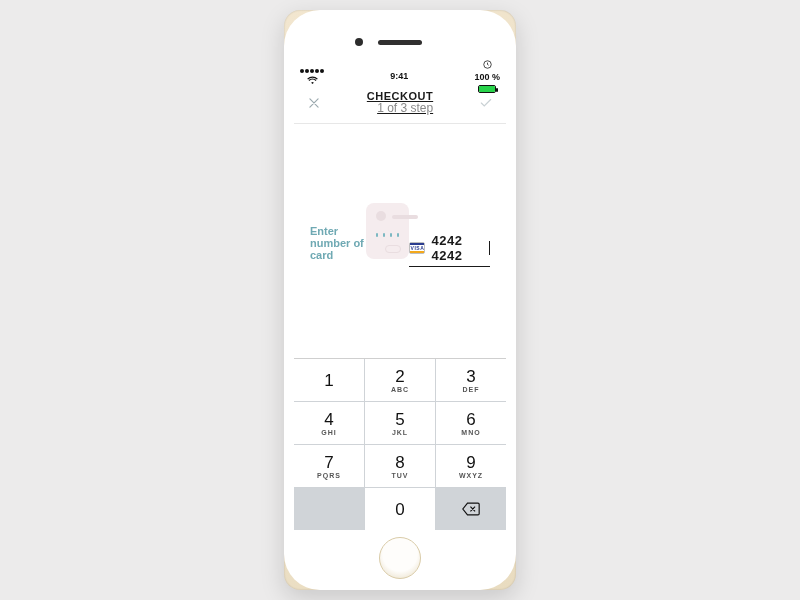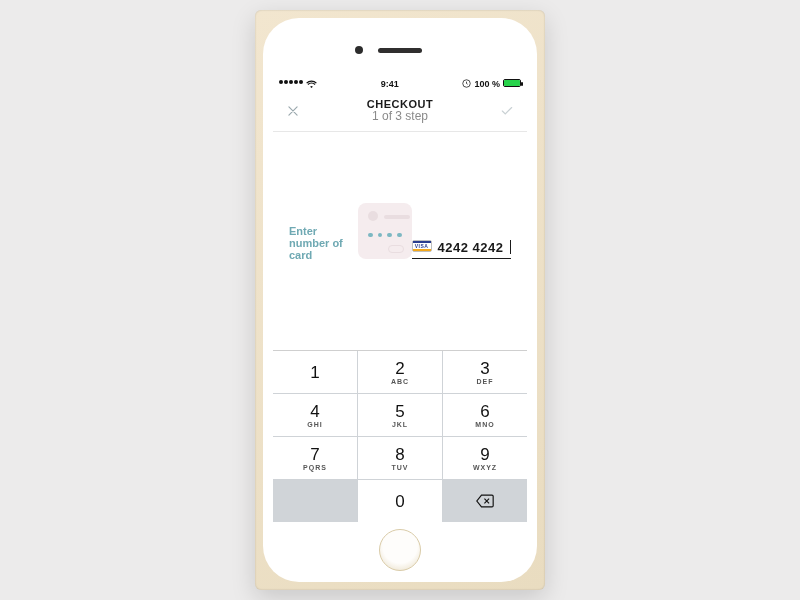--- a/index.html
+++ b/index.html
@@ -6,25 +6,24 @@
   body {
     width: 800px; height: 600px;
     background: #ecebeb;
     font-family: -apple-system, "Helvetica Neue", Arial, sans-serif;
     display: flex; align-items: center; justify-content: center;
     overflow: hidden;
   }
 
   
   .phone {
-    width: 290px; height: 580px;
+    width: 232px; height: 580px;
     background: linear-gradient(145deg,#f2e6cf,#e9dcc0);
-    border-radius: 6px;
+    border-radius: 16px;
     box-shadow: 0 8px 24px rgba(0,0,0,.15), inset 0 0 2px rgba(0,0,0,.2);
-    padding: 8px;
     position: relative;
   }
   .phone-inner {
     width: 100%; height: 100%;
     background: #fff;
     border-radius: 36px;
     position: relative;
     overflow: hidden;
   }
   .speaker {
@@ -49,33 +48,33 @@
     display: flex; flex-direction: column;
     font-size: 11px;
     color: #1a1a1a;
   }
 
   
   .status-bar {
     height: 16px; display: flex; align-items: center; justify-content: space-between;
     padding: 0 6px; font-size: 9px; font-weight: 600; color:#111;
   }
-  .status-left, .status-right { display: flex; gap: 3px; }
+  .status-left, .status-right { display: flex; align-items: center; gap: 3px; flex-direction: column; }
   .signal-dots { display:flex; gap:1px; }
   .signal-dots i { width:4px; height:4px; border-radius:50%; background:#111; display:block;}
   .battery { width:18px; height:8px; border:1px solid #111; border-radius:2px; position:relative;}
   .battery::after{content:"";position:absolute;right:-3px;top:2px;width:2px;height:4px;background:#111;border-radius:1px;}
   .battery i{display:block;width:100%;height:100%;background:#28d34b;border-radius:1px;}
 
   
   .nav {
     display:flex; align-items:center; justify-content:space-between;
     padding: 6px 10px 8px; border-bottom:1px solid #e7e7e7;
   }
-  .nav-center{ text-align:center; line-height:1.1;}
+  .nav-center{ text-align:right; line-height:1.1;text-decoration:underline;}
   .nav-title{ font-size:11px; font-weight:800; letter-spacing:.5px;}
   .nav-sub{ font-size:12px; color:#8a8a8a;}
   .icon-btn{ width:20px; height:20px; display:flex;align-items:center;justify-content:center; color:#9aa8ad;}
   .icon-btn.dim{ color:#c9d1d4;}
   .icon-btn svg{ width:14px; height:14px; stroke:currentColor; fill:none; stroke-width:2; stroke-linecap:round;}
 
   
   .content{ flex:1; display:flex; flex-direction:row; align-items:center; padding:14px 16px 0;}
   .prompt{ color:#6fa9b3; font-size:11px; font-weight:600; margin-bottom:10px;}
 
@@ -83,21 +82,21 @@
     width:86px; height:56px; border-radius:8px;
     background:#f5ecee; position:relative; margin-bottom:34px;
   }
   .card-ill .chip{position:absolute; top:8px; left:10px; width:10px;height:10px;border-radius:50%;background:#e9dde0;}
   .card-ill .stripe{position:absolute; top:12px; left:26px; width:26px;height:4px;border-radius:2px;background:#e9dde0;}
   .card-ill .digits{position:absolute; left:10px; right:10px; top:30px; display:flex; gap:5px;}
   .card-ill .digits i{flex:1;height:4px;border-radius:2px;background:#7cb8c2;}
   .card-ill .sig{position:absolute; right:8px; bottom:6px; width:16px;height:8px;border-radius:4px;border:1.5px solid #e9dde0;}
 
   .field{
-    width: 160px; display:flex; align-items:flex-start; gap:6px;
+    width: 160px; display:flex; align-items:center; gap:6px;
     border-bottom:1px solid #1a1a1a; padding:3px 0;
     font-size:13px; font-weight:600; letter-spacing:.5px;
   }
   .visa{
     width:20px; height:12px; border:1px solid #bfbfbf; border-radius:2px;
     display:flex; align-items:center; justify-content:center;
     font-size:5px; font-weight:900; color:#2b3d8f;
     background:linear-gradient(#fff,#fff) padding-box;
     position:relative;
   }

